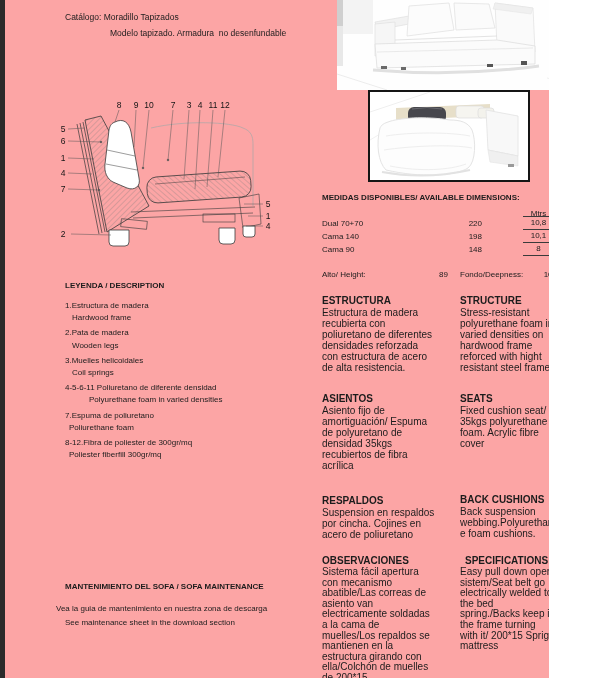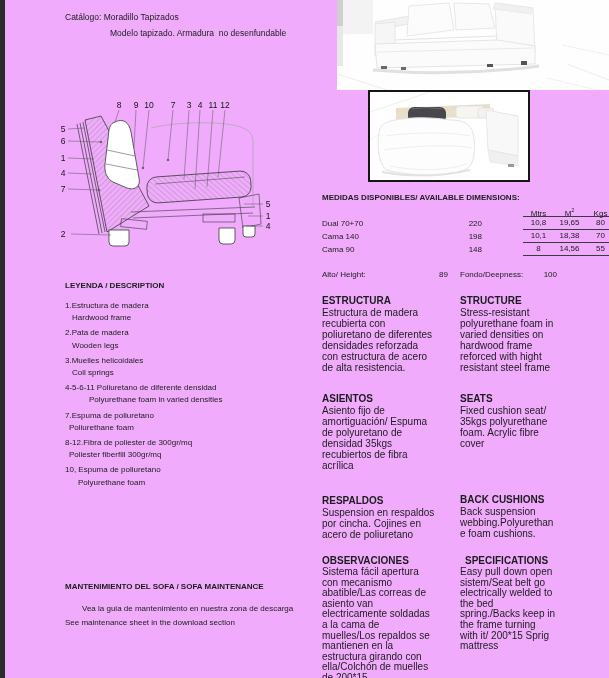--- a/index.html
+++ b/index.html
@@ -1,17 +1,17 @@
 <!DOCTYPE html>
 <html><head>
 <meta charset="utf-8">
 <style>
   html,body { margin:0; padding:0; background:#fff; }
   .page {
-    position:relative; width:609px; height:678px; background:#f0abfc;
+    position:relative; width:549px; height:678px; background:#fca5a5;
     font-family:"Liberation Sans", sans-serif; color:#1c1c1c; overflow:hidden;
   }
   .bar { position:absolute; left:0; top:0; width:5px; height:678px; background:#2b2b2b; }
   .t  { position:absolute; font-size:8px; line-height:11px; white-space:pre; }
   .b  { font-weight:bold; }
   .h85 { font-size:8.5px; }
 
   
   .dimrow { position:absolute; left:322px; display:flex; height:13px; font-size:8px;gap:34px; }
   .dname  { width:95px; line-height:13px; }
@@ -254,24 +254,20 @@
       <div class="leg-en">Polyurethane foam in varied densities</div>
     </div>
     <div class="leg-item i5">
       <div class="leg-es">7.Espuma de poliuretano</div>
       <div class="leg-en">Poliurethane foam</div>
     </div>
     <div class="leg-item i6">
       <div class="leg-es">8-12.Fibra de poliester de 300gr/mq</div>
       <div class="leg-en">Poliester fiberfill 300gr/mq</div>
     </div>
-    <div class="leg-item i7">
-      <div class="leg-es">10, Espuma de poliuretano</div>
-      <div class="leg-en">Polyurethane foam</div>
-    </div>
   </div>
 
   <div class="sec" style="left:322px; top:295px; width:113px;">
     <div class="sec-h">ESTRUCTURA</div>
     <div class="sec-b">Estructura de madera
 recubierta con
 poliuretano de diferentes
 densidades reforzada
 con estructura de acero
 de alta resistencia.</div>
@@ -336,15 +332,15 @@
 sistem/Seat belt go
 electrically welded to
 the bed
 spring./Backs keep in
 the frame turning
 with it/ 200*15 Sprig
 mattress</div>
   </div>
 
   <span class="t b" style="left:65px; top:581px;">MANTENIMIENTO DEL SOFA / SOFA MAINTENANCE</span>
-  <span class="t" style="left:82px; top:603px;">Vea la guia de mantenimiento en nuestra zona de descarga</span>
+  <span class="t" style="left:56px; top:603px;">Vea la guia de mantenimiento en nuestra zona de descarga</span>
   <span class="t" style="left:65px; top:617px;">See maintenance sheet in the download section</span>
 </div>
 
 </body></html>

